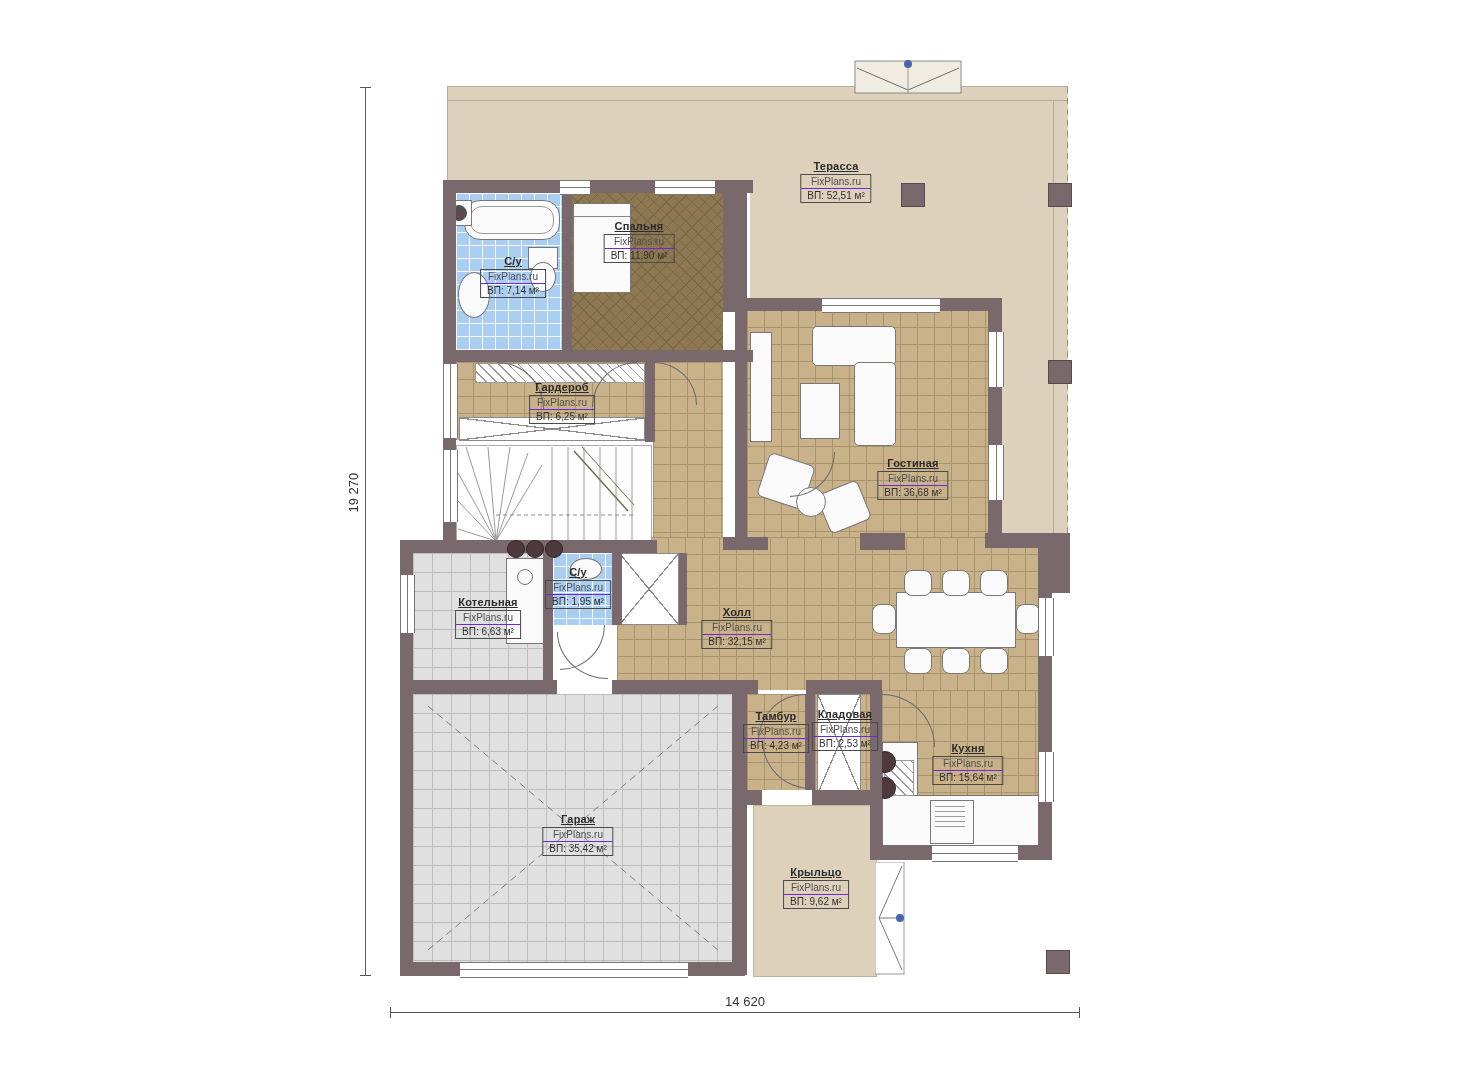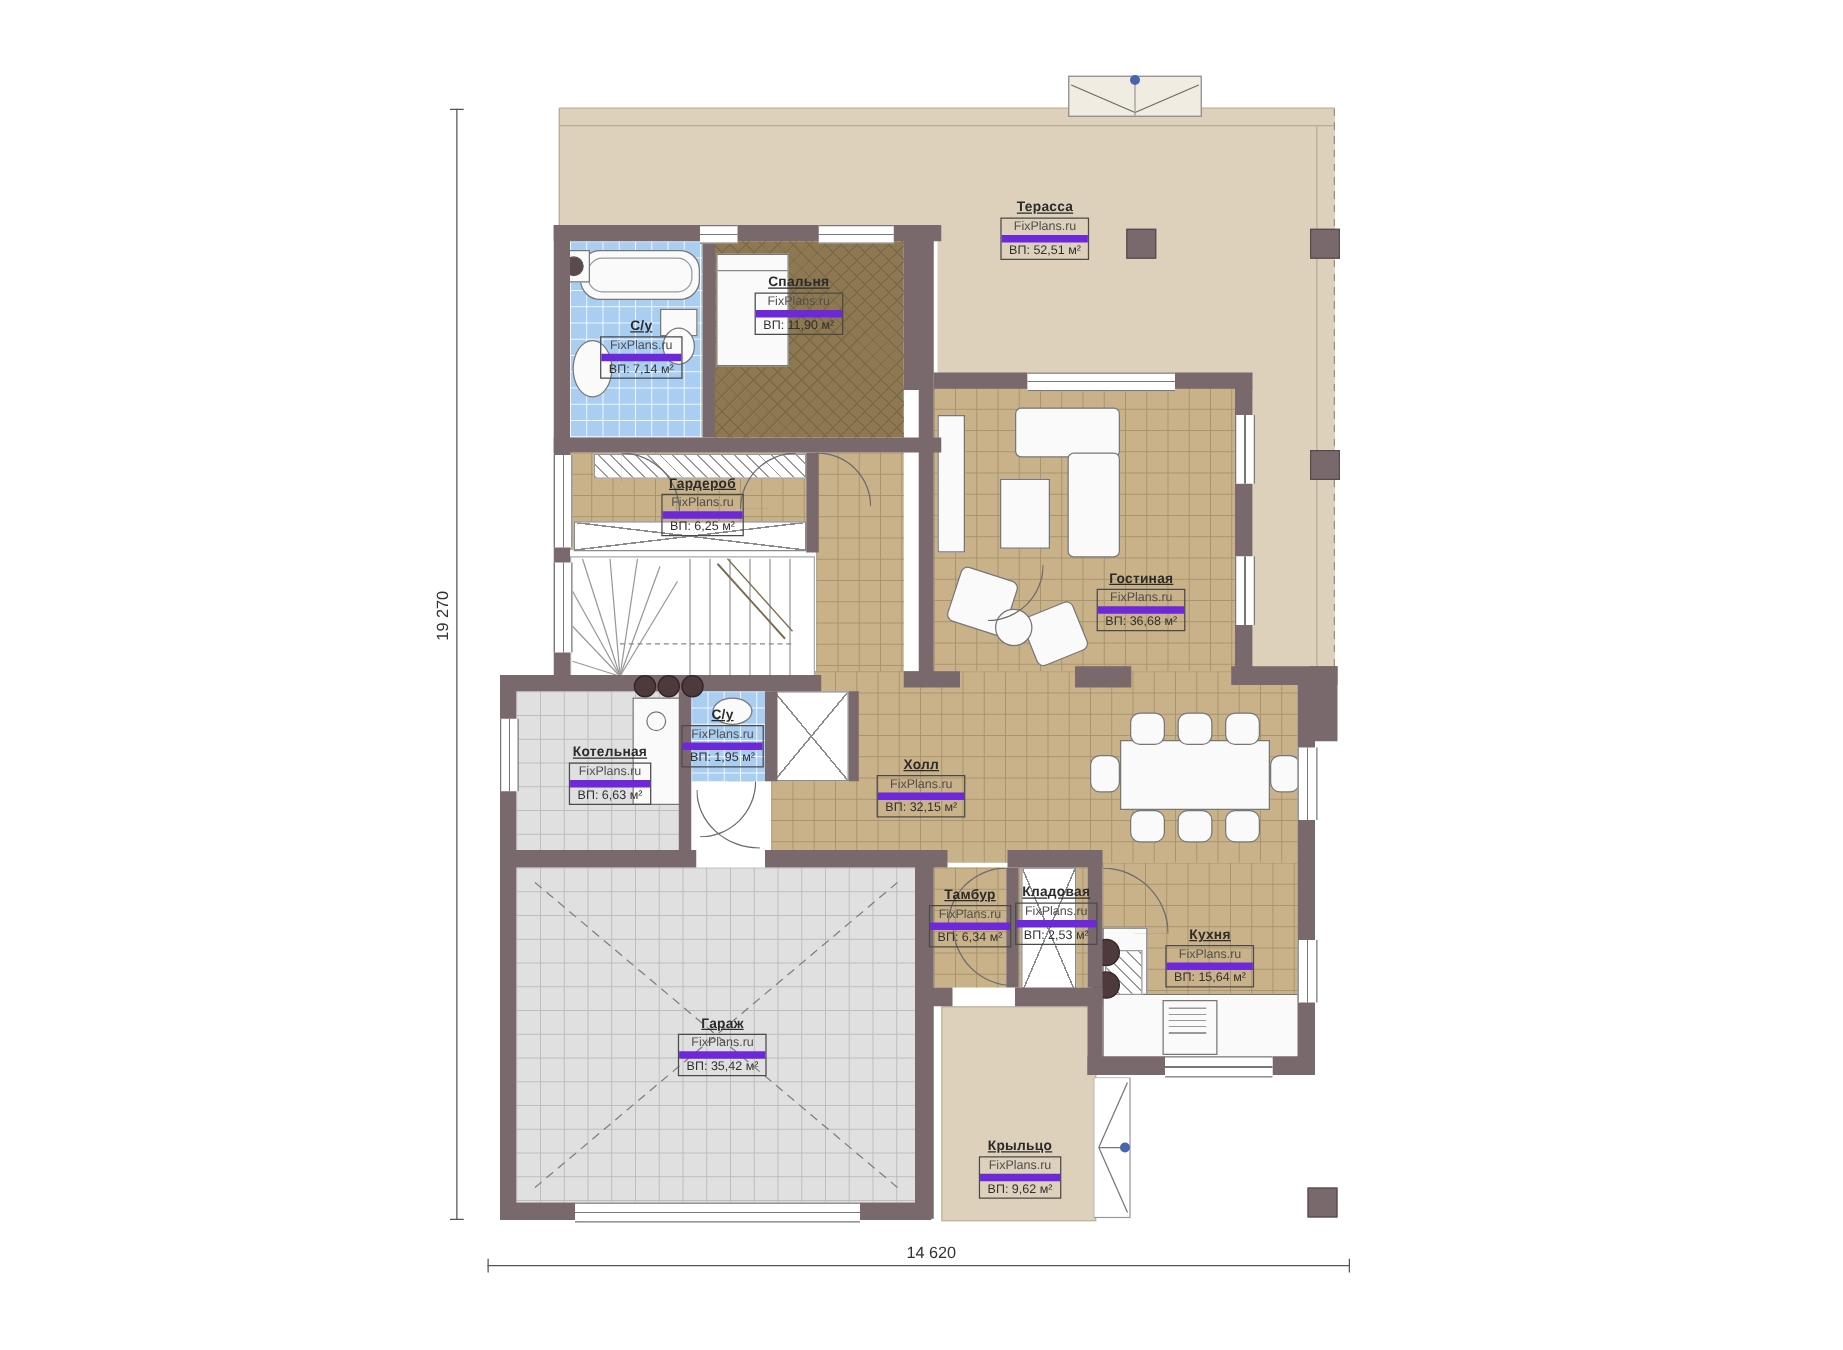--- a/index.html
+++ b/index.html
@@ -41,21 +41,21 @@
   .xbox{background-color:#fff;border:1px solid #8a8a8a;
         background-image:linear-gradient(to top right,transparent calc(50% - .6px),#8a8a8a calc(50% - .6px) calc(50% + .6px),transparent calc(50% + .6px)),
                          linear-gradient(to bottom right,transparent calc(50% - .6px),#8a8a8a calc(50% - .6px) calc(50% + .6px),transparent calc(50% + .6px));}
   .hatch{background:#fff;border:1px solid #999;
         background-image:repeating-linear-gradient(45deg,#9a9a9a 0 1px,transparent 1px 7px);}
   .burner{background:#4e3a3c;border:1px solid #322426;border-radius:50%;}
   
   .lbl{position:absolute;transform:translateX(-50%);text-align:center;color:#2b2b2b;z-index:40;text-decoration:underline;}
   .lbl .nm{font-size:11px;font-weight:bold;letter-spacing:.2px;white-space:nowrap;}
   .lbl .bx{margin-top:2px;border:1px solid #4a4a4a;display:inline-block;}
-  .lbl .wm{font-size:10px;color:#4f4f4f;padding:1px 6px;border-bottom:6px solid #6d28d9;white-space:nowrap;}
+  .lbl .wm{font-size:10px;color:#4f4f4f;padding:1px 6px;border-bottom:1px solid #6d28d9;white-space:nowrap;}
   .lbl .ar{font-size:10px;color:#303030;padding:1px 6px;white-space:nowrap;}
   
   .dimline{background:#555;}
   .dimtext{font-size:13px;color:#333;white-space:nowrap;}
   .dash-v{background-image:repeating-linear-gradient(#9a8f7c 0 6px,transparent 6px 11px);width:1px;}
   .thin{background:#b7ab94;}
 </style>
 </head>
 <body>
 
@@ -282,38 +282,38 @@
     <div class="ar">ВП: 1,95 м²</div></div>
   </div>
   <div class="lbl" style="left:737px;top:606px;">
     <div class="nm">Холл</div>
     <div class="bx"><div class="wm">FixPlans.ru</div>
     <div class="ar">ВП: 32,15 м²</div></div>
   </div>
   <div class="lbl" style="left:776px;top:710px;">
     <div class="nm">Тамбур</div>
     <div class="bx"><div class="wm">FixPlans.ru</div>
-    <div class="ar">ВП: 6,34 м²</div></div>
+    <div class="ar">ВП: 4,23 м²</div></div>
   </div>
   <div class="lbl" style="left:845px;top:708px;">
     <div class="nm">Кладовая</div>
     <div class="bx"><div class="wm">FixPlans.ru</div>
     <div class="ar">ВП: 2,53 м²</div></div>
   </div>
   <div class="lbl" style="left:968px;top:742px;">
     <div class="nm">Кухня</div>
     <div class="bx"><div class="wm">FixPlans.ru</div>
     <div class="ar">ВП: 15,64 м²</div></div>
   </div>
   <div class="lbl" style="left:578px;top:813px;">
     <div class="nm">Гараж</div>
     <div class="bx"><div class="wm">FixPlans.ru</div>
     <div class="ar">ВП: 35,42 м²</div></div>
   </div>
-  <div class="lbl" style="left:816px;top:866px;margin-top:45px;">
+  <div class="lbl" style="left:816px;top:866px;">
     <div class="nm">Крыльцо</div>
     <div class="bx"><div class="wm">FixPlans.ru</div>
     <div class="ar">ВП: 9,62 м²</div></div>
   </div>
 
   <div class="abs dimline" style="left:365px;top:87px;width:1px;height:889px;"></div>
   <div class="abs dimline" style="left:360px;top:87px;width:11px;height:1px;"></div>
   <div class="abs dimline" style="left:360px;top:975px;width:11px;height:1px;"></div>
   <div class="abs dimtext" style="left:334px;top:505px;transform:rotate(-90deg) translateX(50%);transform-origin:center;">19 270</div>
 

